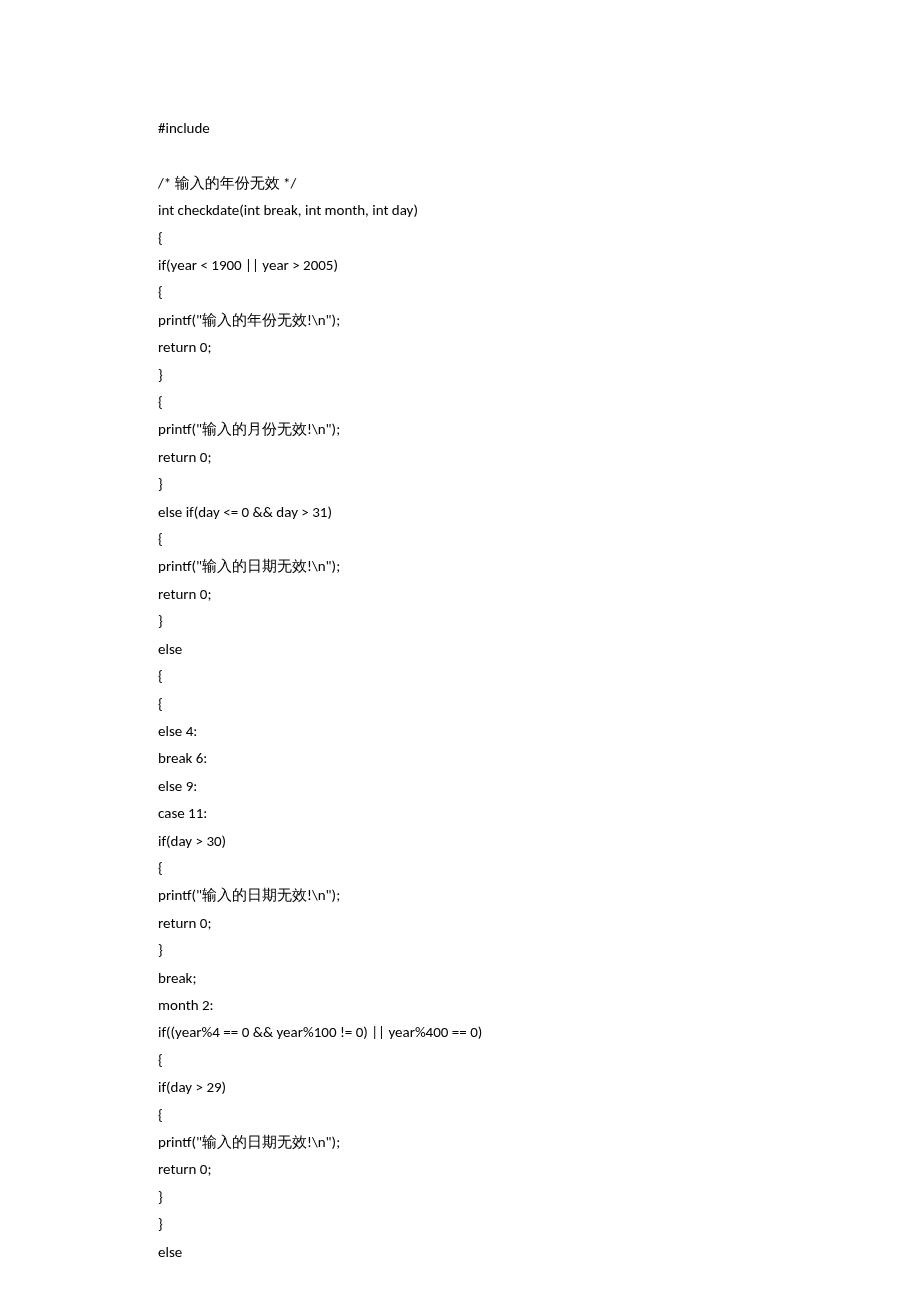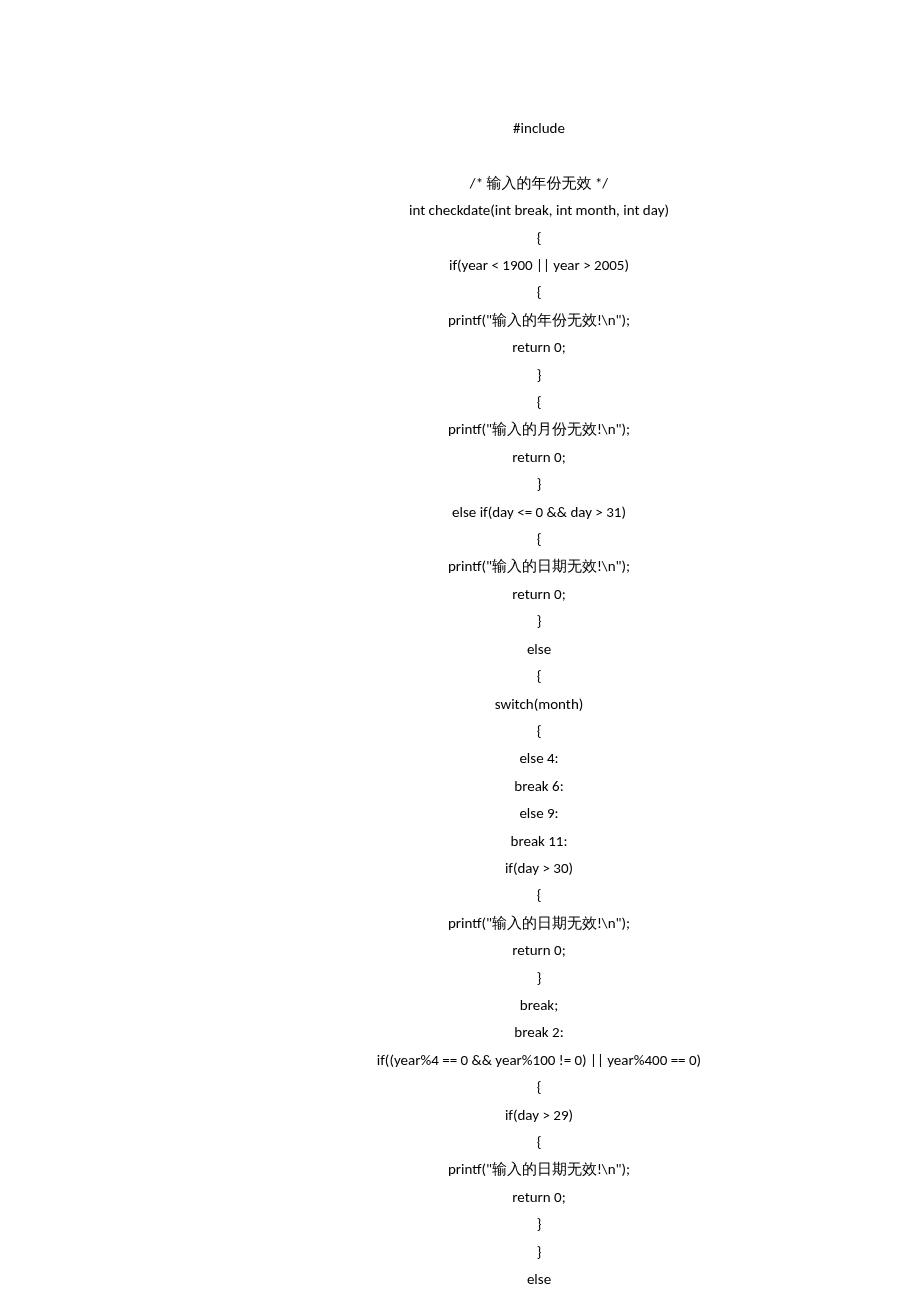--- a/index.html
+++ b/index.html
@@ -14,21 +14,20 @@
     .page {
       padding: 115px 0 0 158px;
       box-sizing: border-box;
     }
     .code-line {
       font-size: 15px;
       line-height: 27.4px;
       color: #000000;
       white-space: pre;
       font-family: "Calibri", "Arial", "SimSun", sans-serif;
-      text-align: center;
     }
     .blank-line {
       height: 27.4px;
     }
   </style>
 </head>
 <body>
 
 <div class="page">
   <div class="code-block">
@@ -46,33 +45,32 @@
     <div class="code-line">printf("输入的月份无效!\n");</div>
     <div class="code-line">return 0;</div>
     <div class="code-line">}</div>
     <div class="code-line">else if(day &lt;= 0 &amp;&amp; day &gt; 31)</div>
     <div class="code-line">{</div>
     <div class="code-line">printf("输入的日期无效!\n");</div>
     <div class="code-line">return 0;</div>
     <div class="code-line">}</div>
     <div class="code-line">else</div>
     <div class="code-line">{</div>
-    <div class="code-line">switch(month)</div>
     <div class="code-line">{</div>
     <div class="code-line">else 4:</div>
     <div class="code-line">break 6:</div>
     <div class="code-line">else 9:</div>
-    <div class="code-line">break 11:</div>
+    <div class="code-line">case 11:</div>
     <div class="code-line">if(day &gt; 30)</div>
     <div class="code-line">{</div>
     <div class="code-line">printf("输入的日期无效!\n");</div>
     <div class="code-line">return 0;</div>
     <div class="code-line">}</div>
     <div class="code-line">break;</div>
-    <div class="code-line">break 2:</div>
+    <div class="code-line">month 2:</div>
     <div class="code-line">if((year%4 == 0 &amp;&amp; year%100 != 0) || year%400 == 0)</div>
     <div class="code-line">{</div>
     <div class="code-line">if(day &gt; 29)</div>
     <div class="code-line">{</div>
     <div class="code-line">printf("输入的日期无效!\n");</div>
     <div class="code-line">return 0;</div>
     <div class="code-line">}</div>
     <div class="code-line">}</div>
     <div class="code-line">else</div>
   </div>

